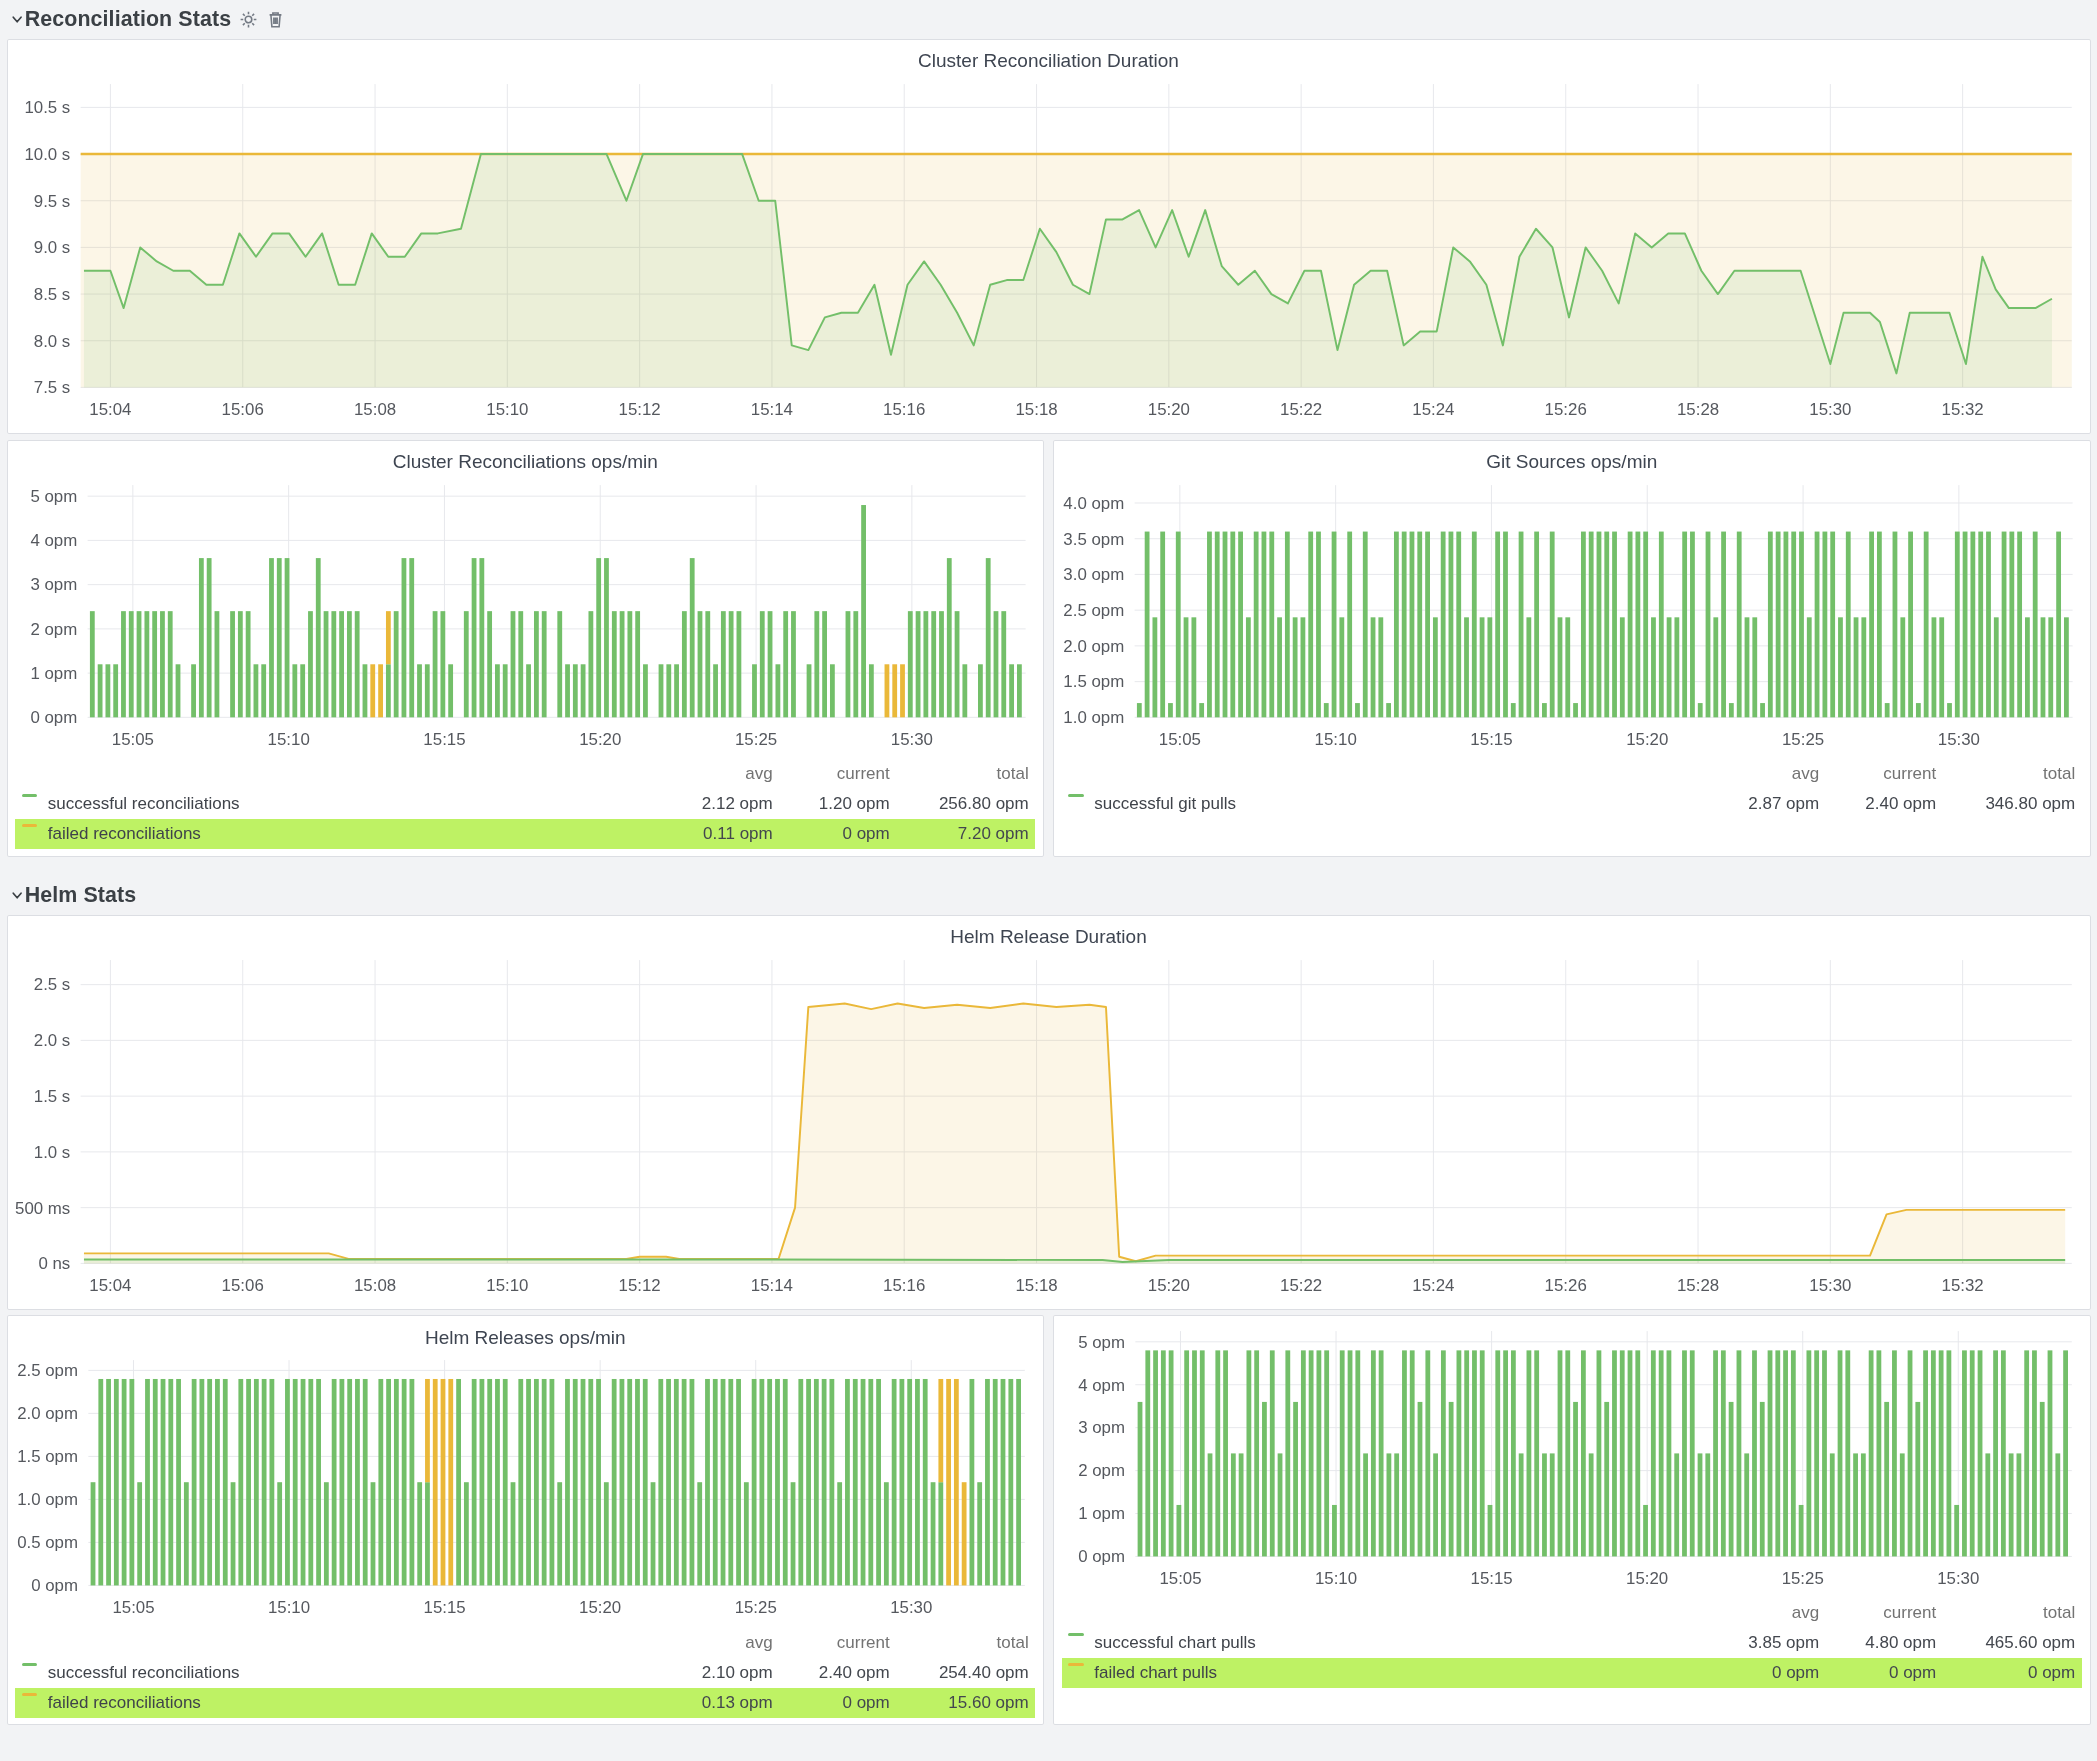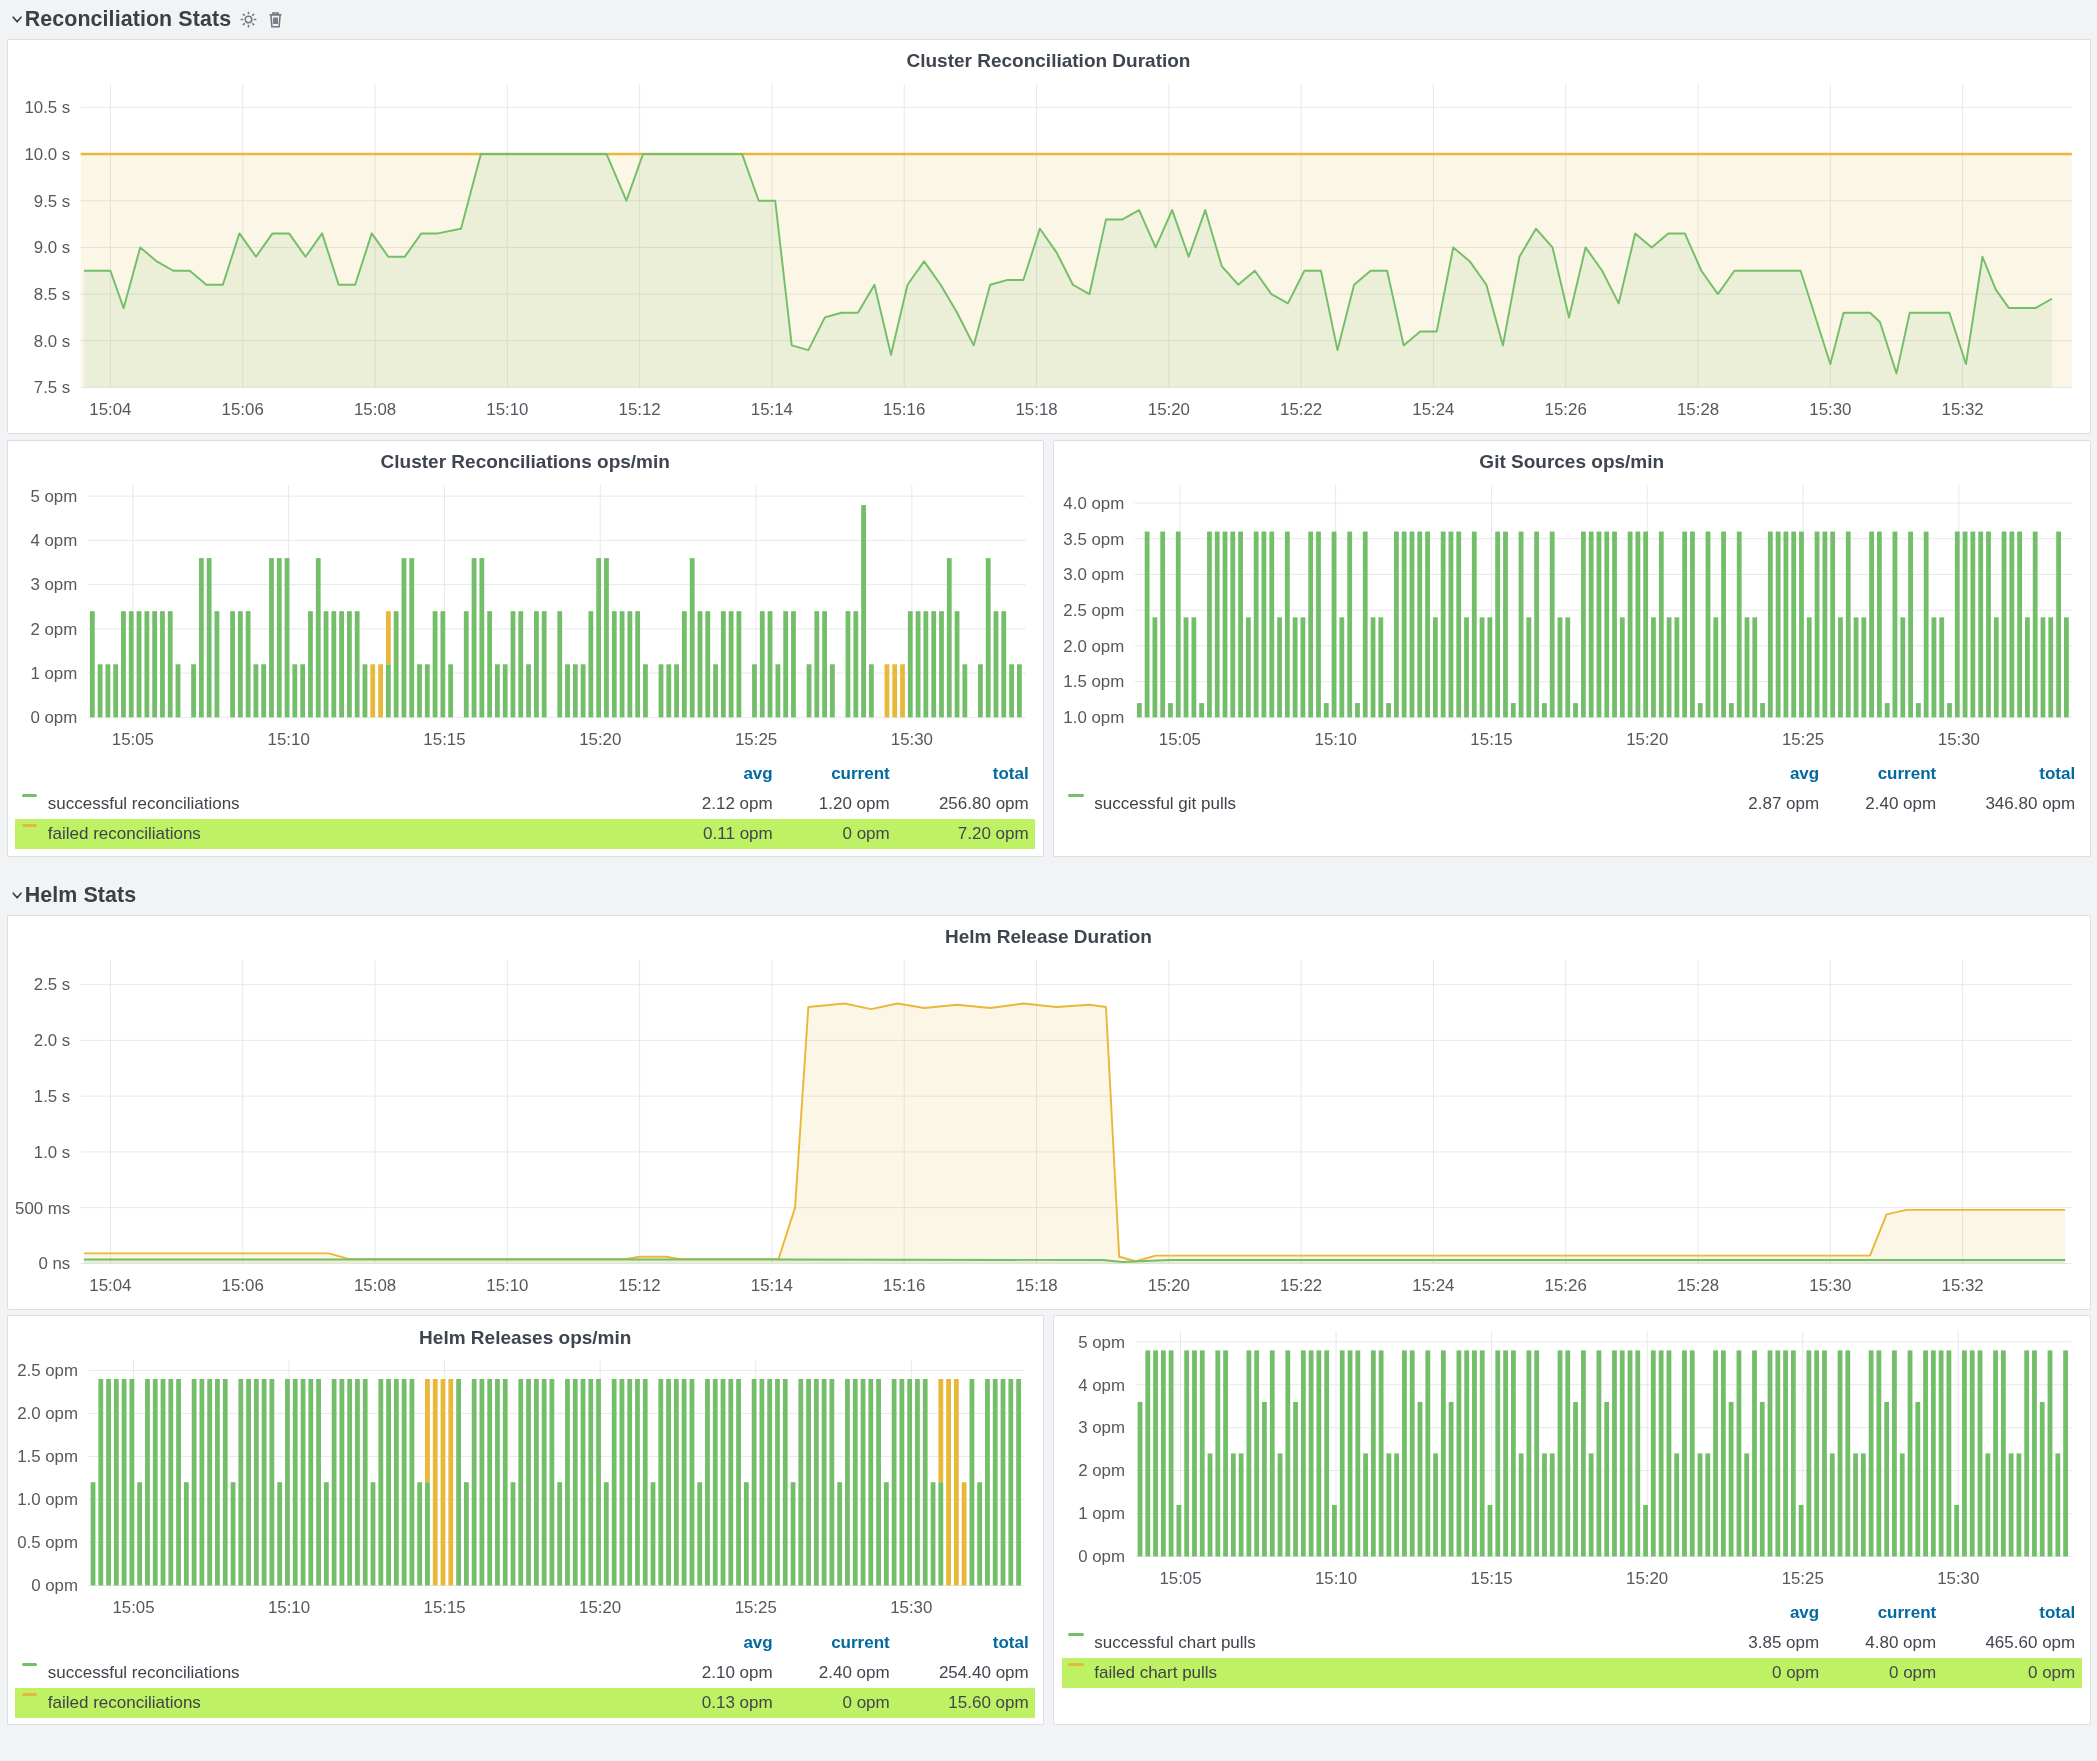--- a/index.html
+++ b/index.html
@@ -6,32 +6,32 @@
   html,body { background:#f2f3f5; font-family:"Liberation Sans", sans-serif; color:#3f434a; }
   body { width:2097px; }
   .dashboard { padding:0 6.5px 3.9px 6.5px; }
 
   .section-header { display:flex; align-items:center; height:39px; padding-left:3.9px; }
   .section-header h1 { font-size:21.4px; font-weight:700; color:#3b4045; letter-spacing:0.1px; }
   .chev { width:14.3px; height:14.3px; flex:0 0 auto; }
   .hicon { width:21px; height:21px; margin-left:6.5px; color:#747a84; cursor:pointer; }
 
   .panel { background:#ffffff; border:0.6px solid #dcdee3; border-radius:1.9px; padding:5.2px 7.8px 6.5px 7.8px; position:relative; }
-  .panel h2 { text-align:center; font-size:19px; font-weight:700; color:#3e4551; padding:5.2px 0 2.6px 0; cursor:pointer; }
+  .panel h2 { text-align:center; font-size:19px; font-weight:400; color:#3e4551; padding:5.2px 0 2.6px 0; cursor:pointer; }
 
   .row2 { display:flex; gap:9px; margin-top:5.2px; }
   .row2 .panel { flex:1 1 0; min-width:0; }
 
   svg text { font-family:"Liberation Sans", sans-serif; font-size:26px; fill:#55585e; }
   svg .grid { stroke:#e6e7eb; stroke-width:1.5; }
 
   .legend { margin-top:2.6px; font-size:17px; }
   .lg-row { display:grid; grid-template-columns:1fr 117px 117px 139px; align-items:center; height:30px; padding:0 6.5px; }
   .lg-row.zebra { background:#bef264; }
-  .lg-head { color:#0369a1; font-weight:700; }
+  .lg-head { color:#737373; font-weight:400; }
   .lg-head span { text-align:right; }
   .lg-name { display:flex; gap:10.4px; cursor:pointer; }
   .lg-dash { display:inline-block; width:15.6px; height:3.2px; border-radius:1.9px; }
   .lg-val { text-align:right; color:#43474e; }
 </style>
 </head>
 <body>
 
 <div class="dashboard">
 

